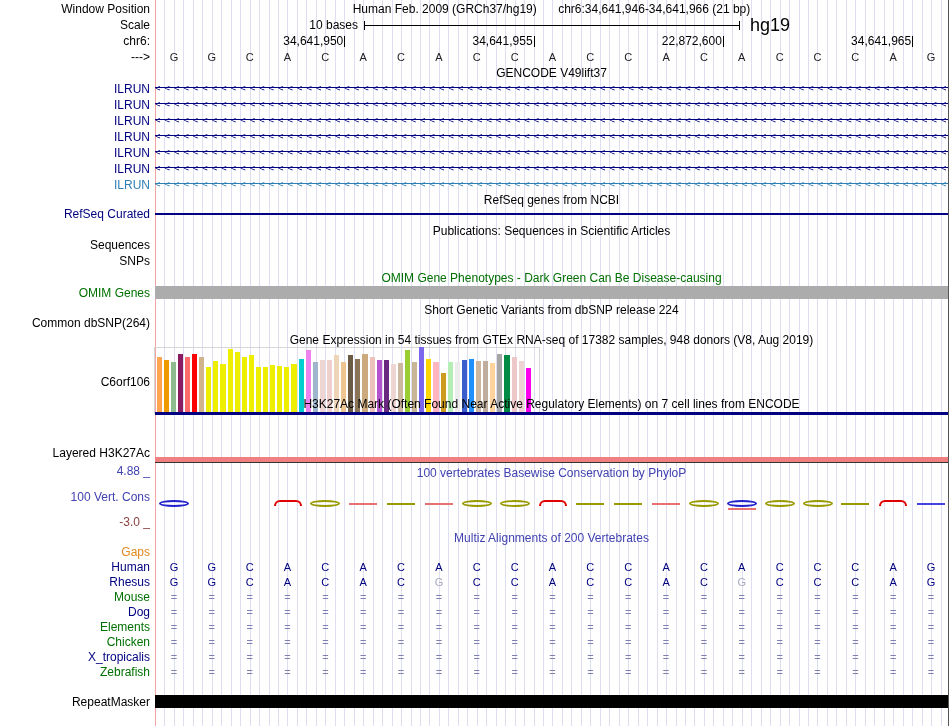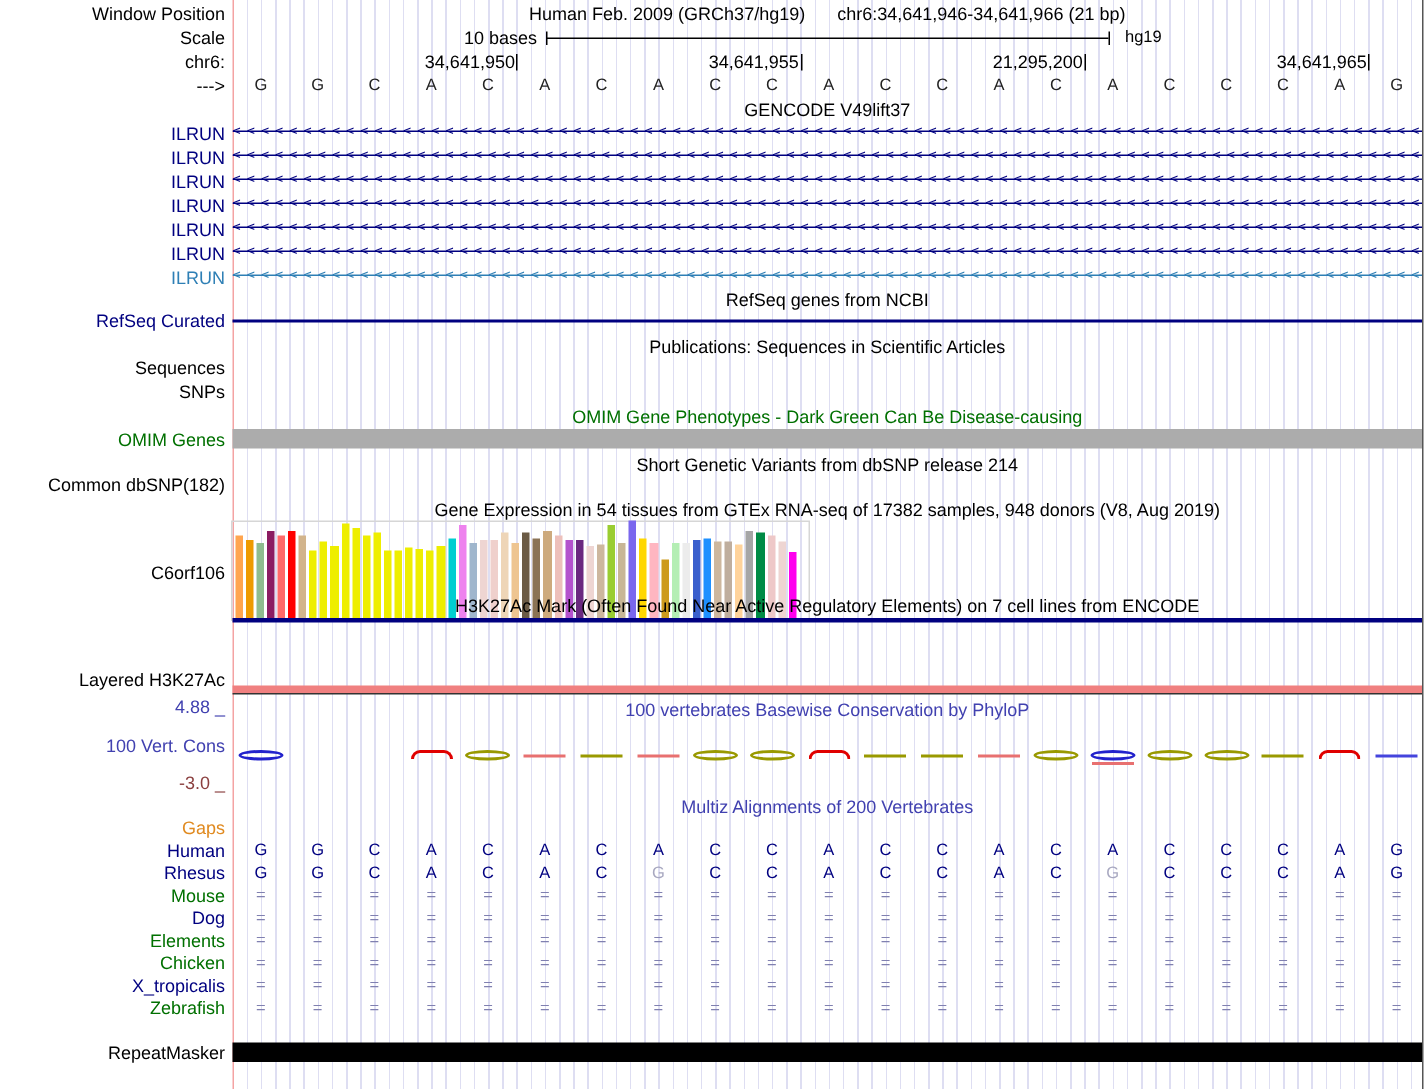--- a/index.html
+++ b/index.html
@@ -34,29 +34,29 @@
   <div class="ctitle" style="top:2px">
     <span>Human Feb. 2009 (GRCh37/hg19)</span>
     <span style="margin-left:18px">chr6:34,641,946-34,641,966 (21 bp)</span>
   </div>
 
   <div class="glabel" style="top:18px">Scale</div>
   <div style="position:absolute;top:18px;left:240px;width:118px;text-align:right;font-size:12px;line-height:14px">10 bases</div>
   <div style="position:absolute;top:25px;left:364px;width:375px;border-top:1px solid #000"></div>
   <div class="tick" style="top:21px;left:364px;height:9px"></div>
   <div class="tick" style="top:21px;left:739px;height:9px"></div>
-  <div style="position:absolute;top:18px;left:750px;font-size:11px;line-height:14px">hg19</div>
+  <div style="position:absolute;top:18px;left:750px;font-size:18px;line-height:14px">hg19</div>
 
   <div class="glabel" style="top:34px">chr6:</div>
   <div id="coords">
       <div class="coordnum" style="position: absolute; top: 34px; left: 225.3px;">34,641,950</div>
       <div class="tick" style="position: absolute; top: 36px; left: 344.3px; height: 11px;"></div>
       <div class="coordnum" style="position: absolute; top: 34px; left: 414.586px;">34,641,955</div>
       <div class="tick" style="position: absolute; top: 36px; left: 533.586px; height: 11px;"></div>
-      <div class="coordnum" style="position: absolute; top: 34px; left: 603.871px;">21,295,200</div>
+      <div class="coordnum" style="position: absolute; top: 34px; left: 603.871px;">22,872,600</div>
       <div class="tick" style="position: absolute; top: 36px; left: 722.871px; height: 11px;"></div>
       <div class="coordnum" style="position: absolute; top: 34px; left: 793.157px;">34,641,965</div>
       <div class="tick" style="position: absolute; top: 36px; left: 912.157px; height: 11px;"></div>
     </div>
 
   <div class="glabel" style="top:50px">---&gt;</div>
   <div id="seq-row" class="cellrow" style="top:50px">
       <div class="cell" style="left: 0px; width: 37.8571px; color: rgb(34, 34, 34);">G</div>
       <div class="cell" style="left: 37.8571px; width: 37.8571px; color: rgb(34, 34, 34);">G</div>
       <div class="cell" style="left: 75.7143px; width: 37.8571px; color: rgb(34, 34, 34);">C</div>
@@ -124,22 +124,22 @@
   <div class="hline" style="top:213px;height:2px;background:#000080"></div>
 
   <div class="ctitle" style="top:224px">Publications: Sequences in Scientific Articles</div>
   <div class="glabel" style="top:238px">Sequences</div>
   <div class="glabel" style="top:254px">SNPs</div>
 
   <div class="ctitle" style="top: 271px; color: rgb(0, 112, 0);">OMIM Gene Phenotypes - Dark Green Can Be Disease-causing</div>
   <div class="glabel" style="top: 286px; color: rgb(0, 112, 0);">OMIM Genes</div>
   <div class="hline" style="top:286px;height:13px;background:#ACACAC"></div>
 
-  <div class="ctitle" style="top:303px">Short Genetic Variants from dbSNP release 214</div>
-  <div class="glabel" style="top:316px">Common dbSNP(182)</div>
+  <div class="ctitle" style="top:303px">Short Genetic Variants from dbSNP release 224</div>
+  <div class="glabel" style="top:316px">Common dbSNP(264)</div>
 
   <div class="ctitle" style="top:333px">Gene Expression in 54 tissues from GTEx RNA-seq of 17382 samples, 948 donors (V8, Aug 2019)</div>
   <div class="glabel" style="top:375px">C6orf106</div>
   <div style="position:absolute;left:154px;top:347px;width:384px;height:65px;border:1px solid #D6D6D6"></div>
   <div id="gtex-bars">
       <div style="position: absolute; left: 156.5px; width: 5.2px; top: 357px; height: 55px; background: rgb(255, 165, 79);"></div>
       <div style="position: absolute; left: 163.6px; width: 5.2px; top: 360px; height: 52px; background: rgb(238, 154, 0);"></div>
       <div style="position: absolute; left: 170.7px; width: 5.2px; top: 362px; height: 50px; background: rgb(143, 188, 143);"></div>
       <div style="position: absolute; left: 177.8px; width: 5.2px; top: 354px; height: 58px; background: rgb(139, 28, 98);"></div>
       <div style="position: absolute; left: 184.9px; width: 5.2px; top: 357px; height: 55px; background: rgb(255, 106, 106);"></div>

